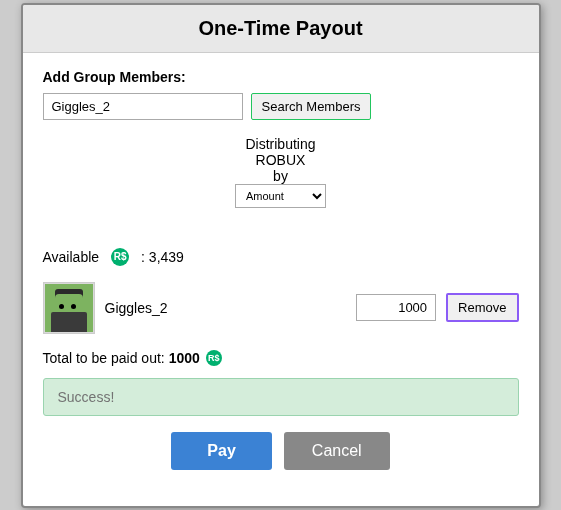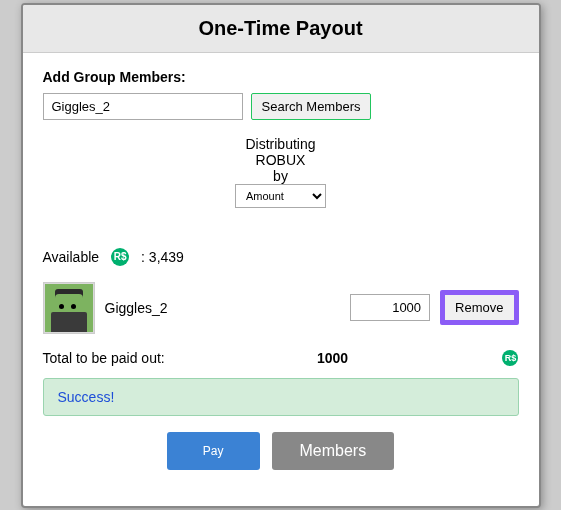--- a/index.html
+++ b/index.html
@@ -174,59 +174,58 @@
       font-size: 14px;
     }
     .amount-input {
       border: 1px solid #aaa;
       padding: 5px 8px;
       font-size: 13px;
       width: 80px;
       text-align: right;
     }
     .remove-btn {
-      border: 5px solid #8b5cf6;
+      border: 2px solid #8b5cf6;
       background: #f0f0f0;
       padding: 5px 10px;
       cursor: pointer;
       font-size: 13px;
       border-radius: 2px;
     }
     .total-row {
       display: flex;
       align-items: center;
       gap: 4px;
       margin-bottom: 12px;
       font-size: 14px;
-      justify-content: space-between;
     }
     .total-amount {
       font-weight: bold;
     }
     .success-box {
       background: #d4edda;
       border: 1px solid #9ad4af;
-      color: #1d4ed8;
+      color: #737373;
       padding: 10px 14px;
       border-radius: 3px;
       font-size: 14px;
       margin-bottom: 16px;
     }
     .button-row {
       display: flex;
       justify-content: center;
       gap: 12px;
     }
     .pay-btn {
       background: #3b82d4;
       color: white;
       border: none;
       padding: 10px 36px;
-      font-size: 12px;
-      font-weight: normal;
+      font-size: 16px;
+      font-weight: bold;
       cursor: pointer;
       border-radius: 3px;
     }
     .cancel-btn {
       background: #888;
       color: white;
       border: none;
       padding: 10px 28px;
       font-size: 16px;
       cursor: pointer;
@@ -294,17 +293,17 @@
     <div class="total-row">
       <span>Total to be paid out:</span>
       <span class="total-amount">1000</span>
       <span class="robux-icon-small">R$</span>
     </div>
 
     <div class="success-box">Success!</div>
 
     <div class="button-row">
       <button class="pay-btn">Pay</button>
-      <button class="cancel-btn">Members</button>
+      <button class="cancel-btn">Cancel</button>
     </div>
 
   </div>
 </div>
 
 </body></html>

